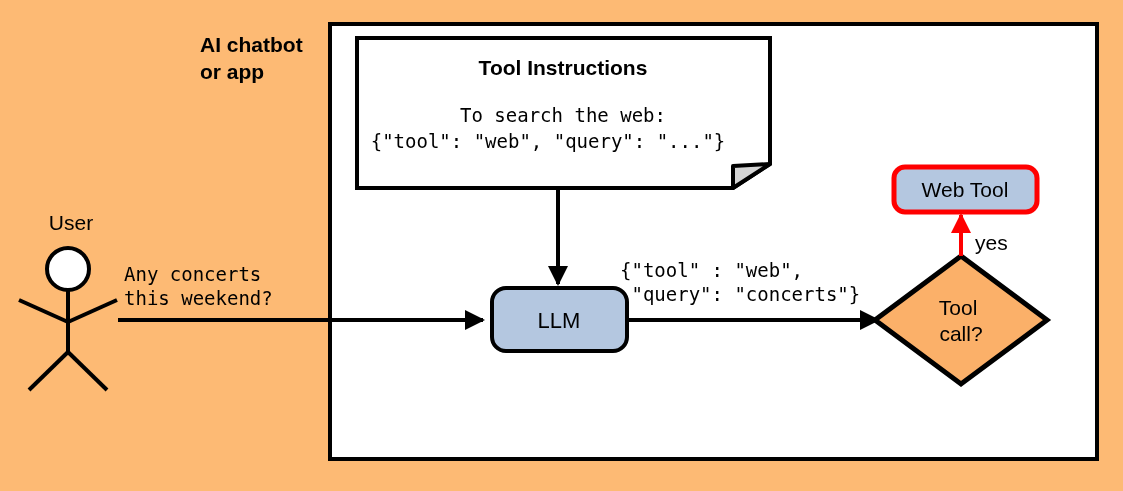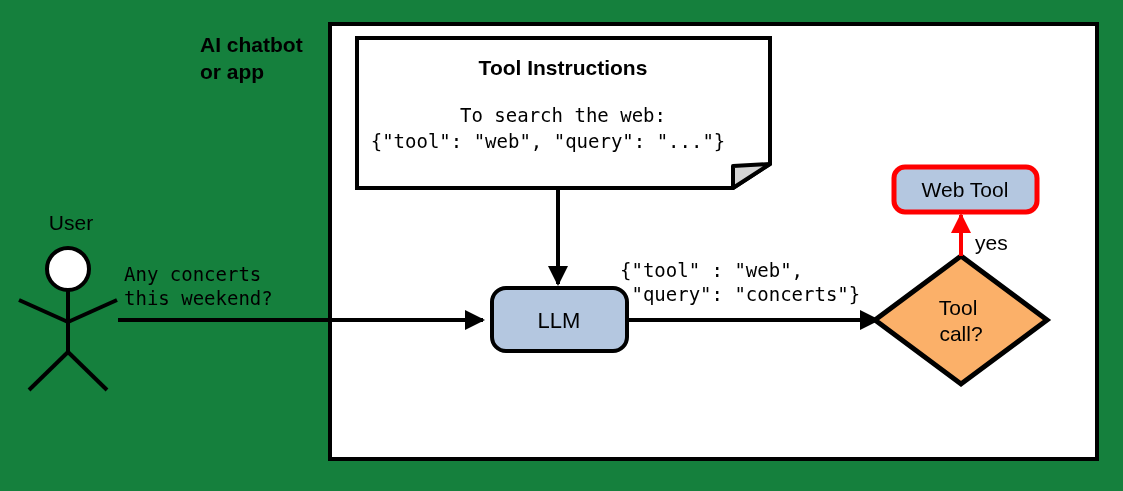--- a/index.html
+++ b/index.html
@@ -11,21 +11,21 @@
   body {
     width: 1123px;
     height: 491px;
     overflow: hidden;
     font-family: "Liberation Sans", sans-serif;
   }
   #diagram-root {
     position: relative;
     width: 1123px;
     height: 491px;
-    background: #15803d;
+    background: #fdba74;
   }
   svg#flow {
     display: block;
     width: 1123px;
     height: 491px;
   }
   .lbl-bold {
     font-family: "Liberation Sans", sans-serif;
     font-weight: bold;
     fill: #000000;

